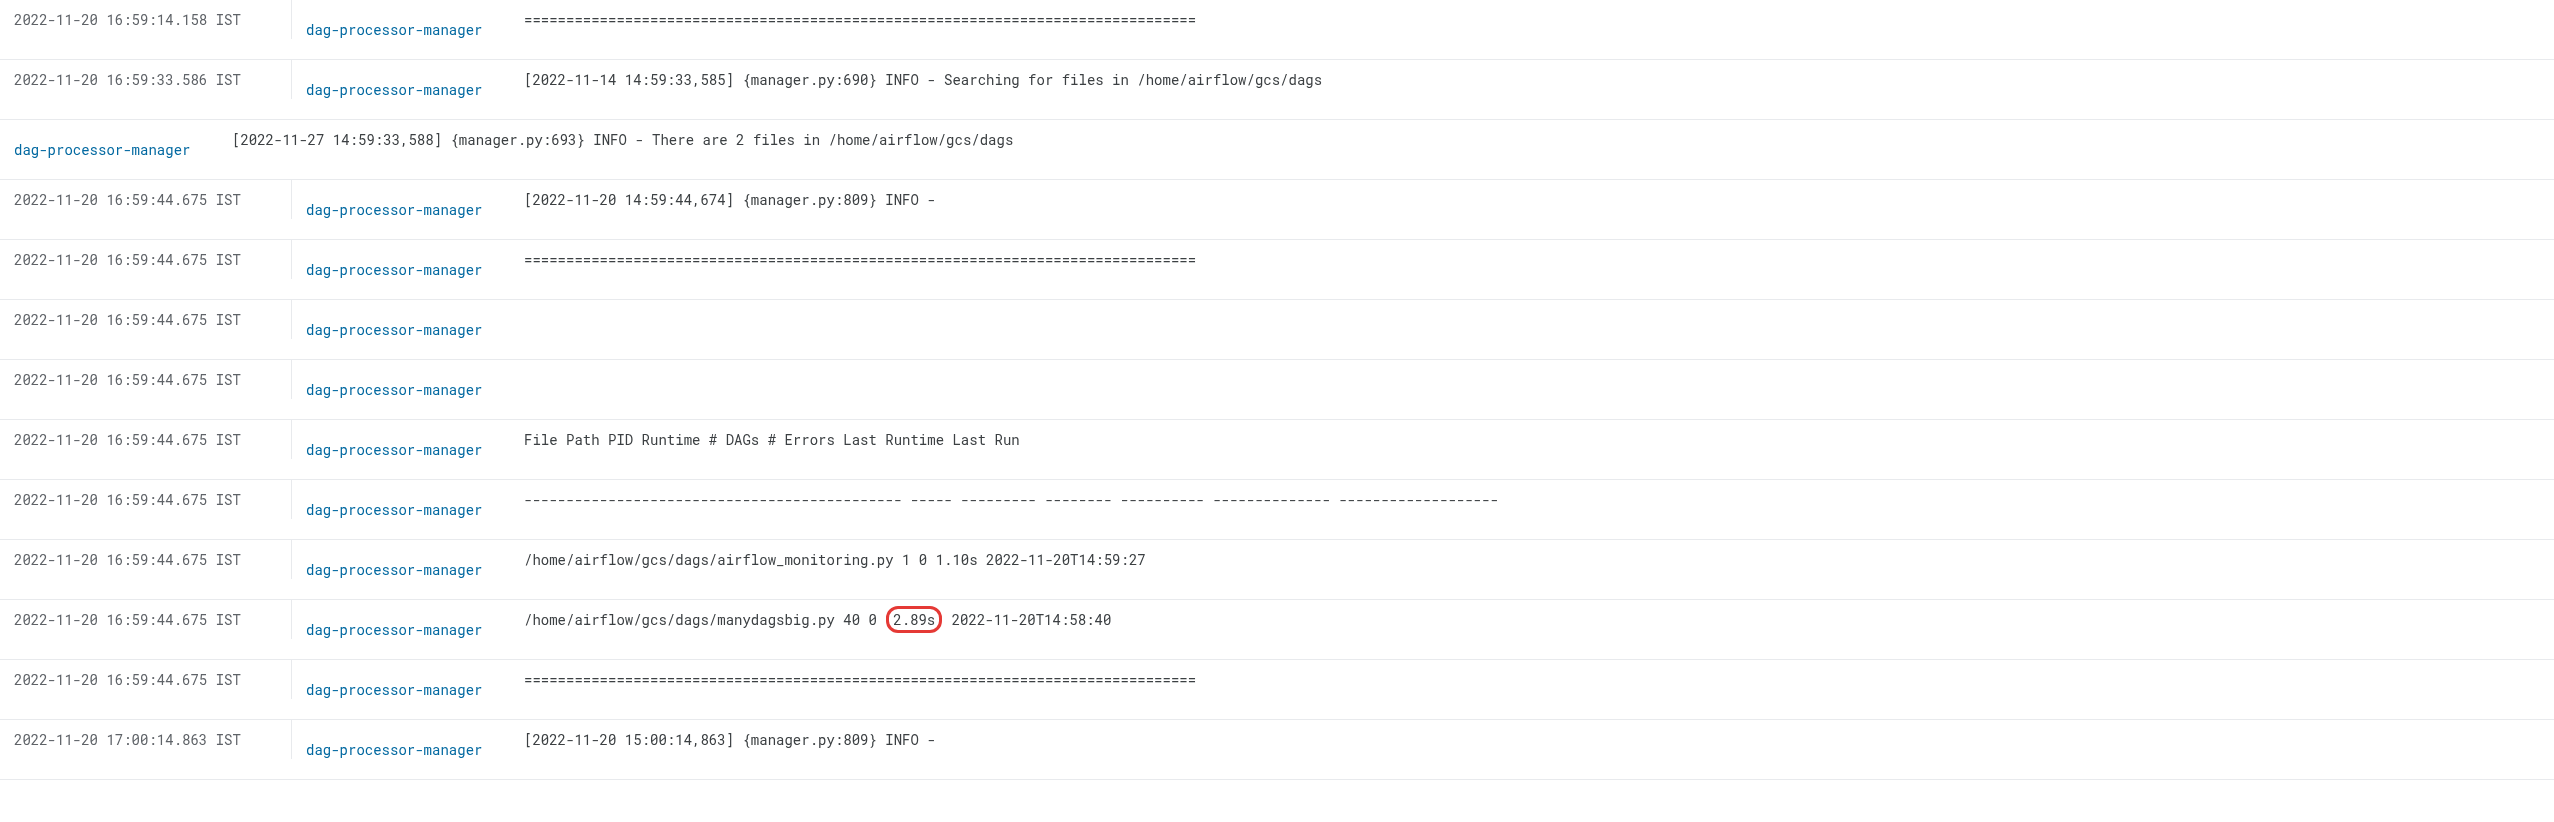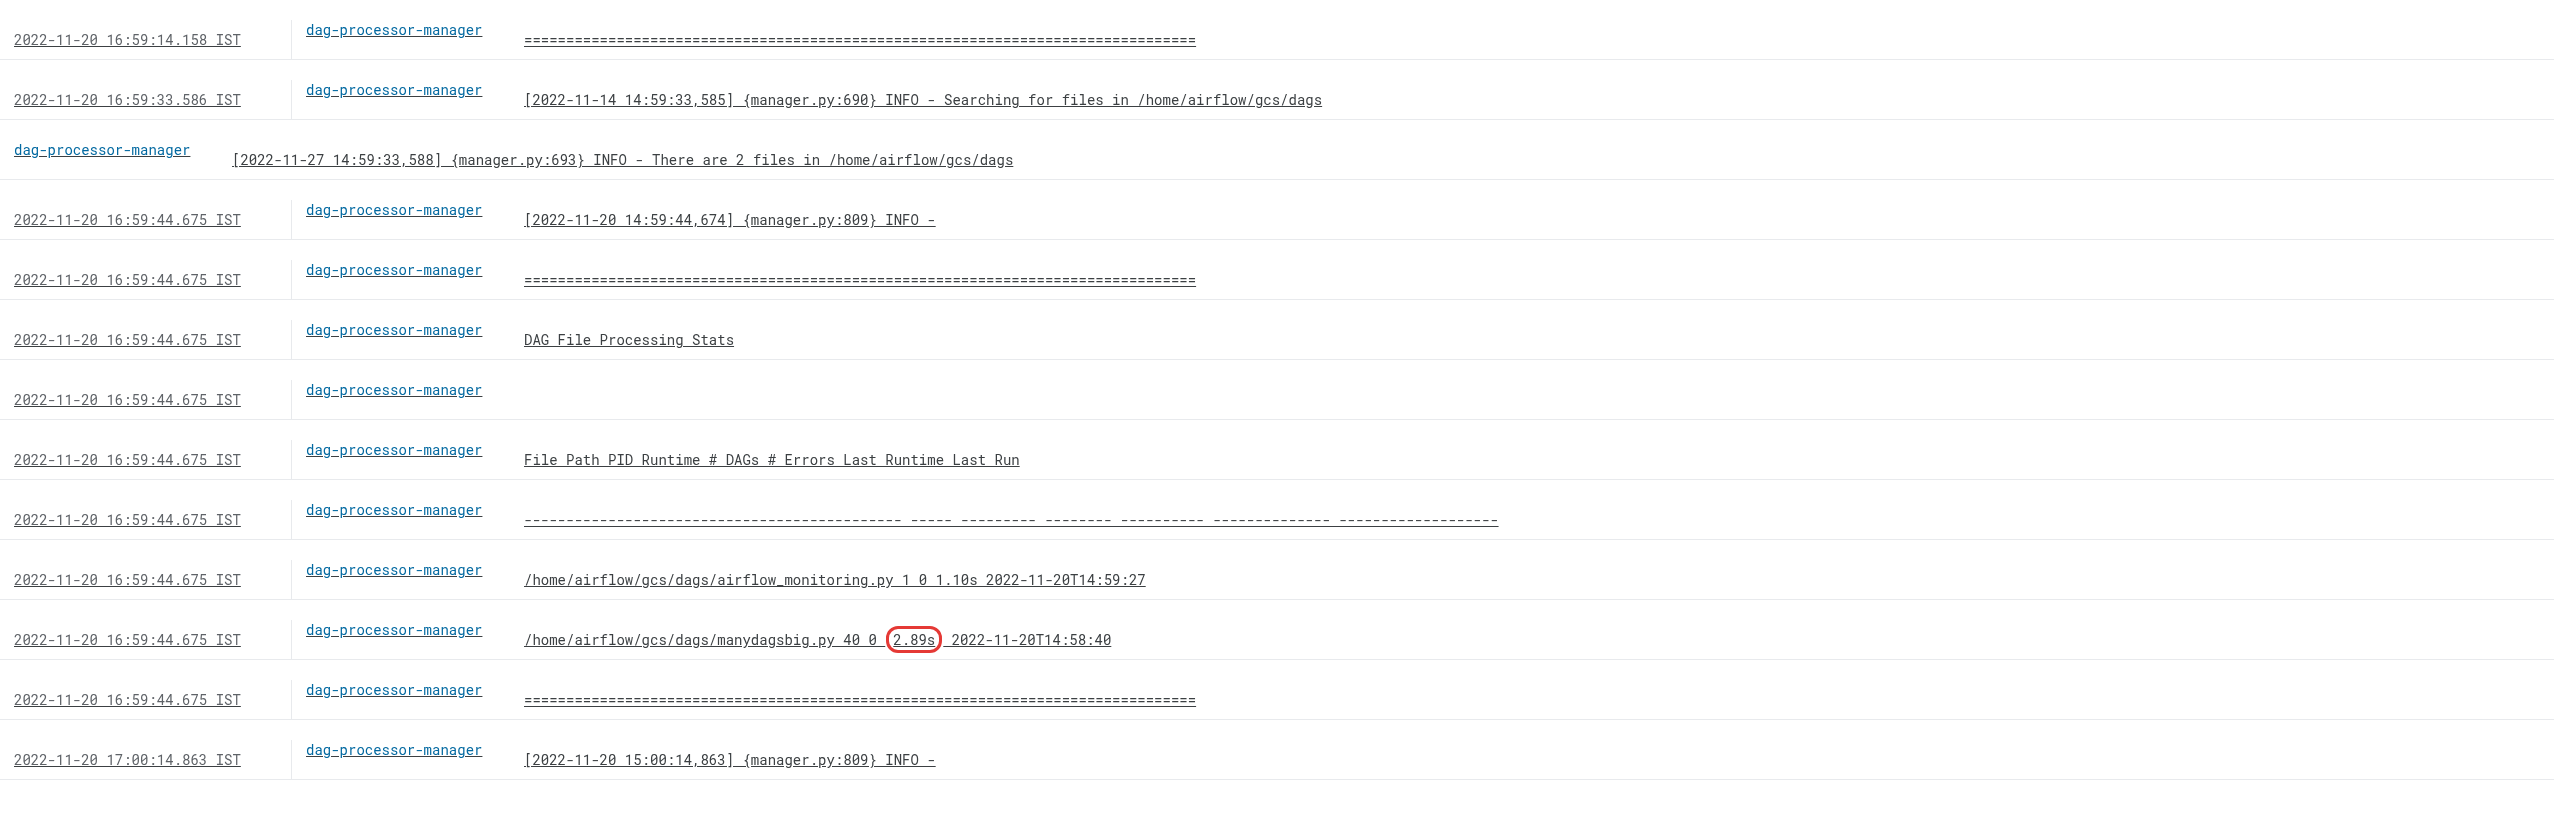--- a/index.html
+++ b/index.html
@@ -10,22 +10,21 @@
       color: #3c4043;
     }
     .log-table {
       width: 100%;
       border-collapse: collapse;
     }
     .log-row {
       display: flex;
       border-bottom: 1px solid #e8eaed;
       min-height: 39px;
-      align-items: flex-end;
-      text-decoration: underline;
+      align-items: flex-start;
     }
     .col-timestamp {
       flex: 0 0 292px;
       padding: 10px 14px;
       color: #5f6368;
       border-right: 1px solid #e8eaed;
       white-space: nowrap;
     }
     .col-source {
       flex: 0 0 218px;
@@ -75,21 +74,20 @@
       <div class="col-message">[2022-11-20 14:59:44,674] {manager.py:809} INFO -</div>
     </div>
     <div class="log-row">
       <div class="col-timestamp">2022-11-20 16:59:44.675 IST</div>
       <div class="col-source">dag-processor-manager</div>
       <div class="col-message">================================================================================</div>
     </div>
     <div class="log-row">
       <div class="col-timestamp">2022-11-20 16:59:44.675 IST</div>
       <div class="col-source">dag-processor-manager</div>
-      <div class="col-message">DAG File Processing Stats</div>
     </div>
     <div class="log-row">
       <div class="col-timestamp">2022-11-20 16:59:44.675 IST</div>
       <div class="col-source">dag-processor-manager</div>
       <div class="col-message"></div>
     </div>
     <div class="log-row">
       <div class="col-timestamp">2022-11-20 16:59:44.675 IST</div>
       <div class="col-source">dag-processor-manager</div>
       <div class="col-message">File Path PID Runtime # DAGs # Errors Last Runtime Last Run</div>

